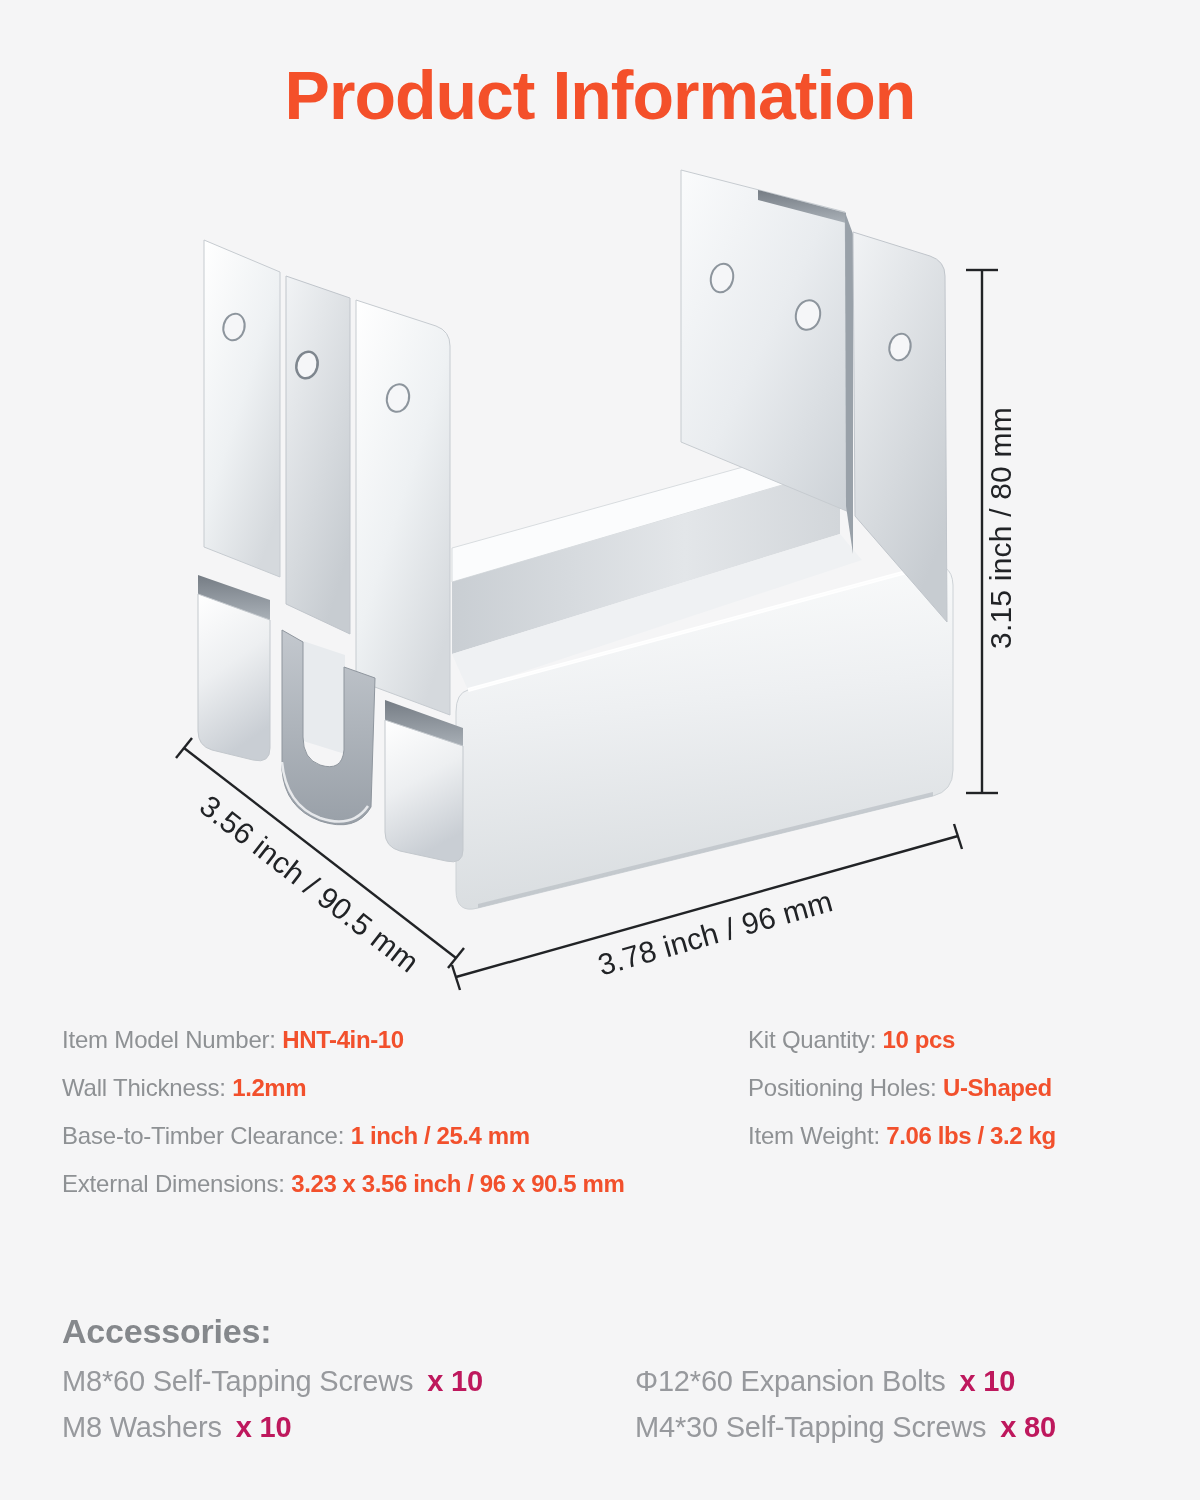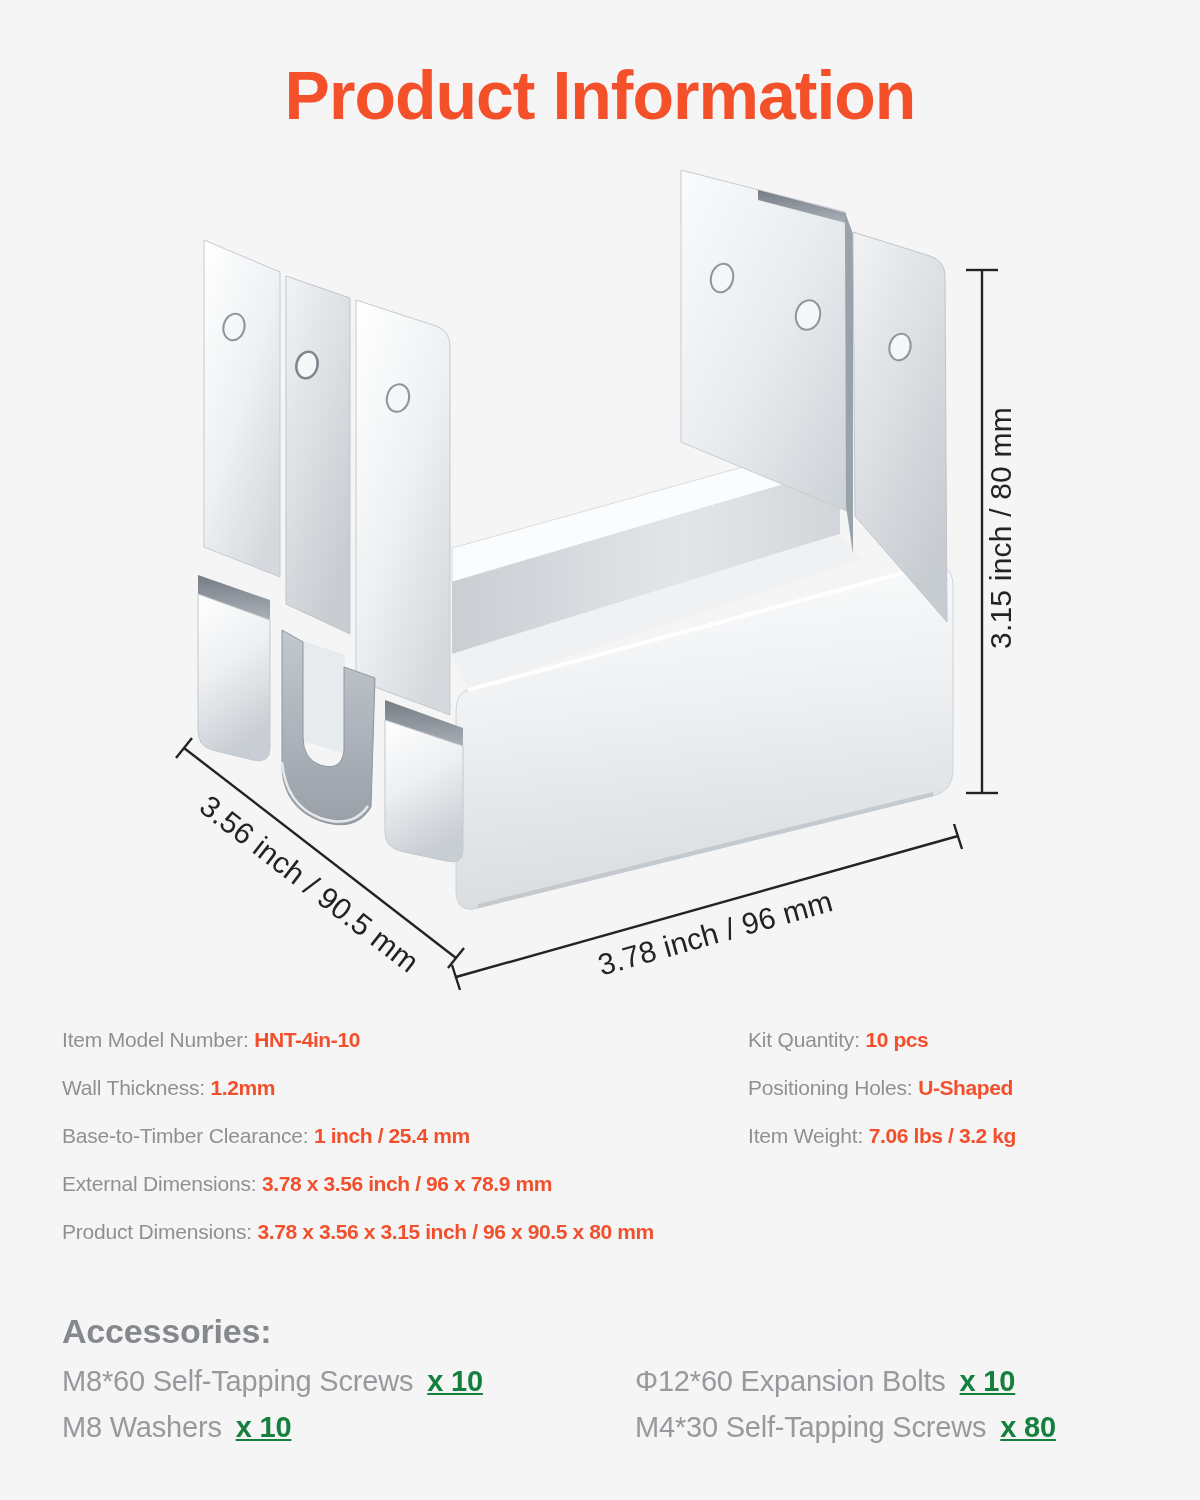--- a/index.html
+++ b/index.html
@@ -11,35 +11,35 @@
     overflow:hidden;
   }
   .page-title{
     position:absolute;left:0;right:0;top:56px;
     margin:0;text-align:center;
     font-size:68px;font-weight:800;letter-spacing:-1px;
     color:#f4502a;
   }
   .diagram-svg{position:absolute;left:0;top:150px;}
   .spec-col{position:absolute;white-space:nowrap;}
-  .spec-row{height:48px;line-height:48px;font-size:21px;letter-spacing:-0.2px;}
+  .spec-row{height:48px;line-height:48px;font-size:24px;letter-spacing:-0.2px;}
   .lbl{color:#8e9194;}
   .val{color:#f2502c;font-weight:700;letter-spacing:-0.4px;}
   .col-left{left:62px;top:1016px;}
   .col-right{left:748px;top:1016px;}
   .col-full{left:62px;top:1160px;}
   .acc-heading{
     position:absolute;left:62px;top:1312px;
     font-size:34px;font-weight:700;color:#85888c;letter-spacing:-0.2px;
   }
   .acc-col{position:absolute;top:1358px;white-space:nowrap;}
   .acc-col.left{left:62px;}
   .acc-col.right{left:635px;}
   .acc-row{height:46px;line-height:46px;font-size:29px;color:#97999d;letter-spacing:-0.2px;}
-  .acc-qty{color:#15803d;font-weight:700;margin-left:14px;text-decoration:underline;}
+  .acc-qty{color:#be185d;font-weight:700;margin-left:14px;}
   .dim-text{font-size:30px;fill:#212326;letter-spacing:0.2px;}
 </style>
 </head>
 <body>
 
 <div class="page">
 
   <h1 class="page-title">Product Information</h1>
 
   <svg class="diagram-svg" width="1200" height="860" viewBox="0 0 1200 860">
@@ -160,24 +160,21 @@
     <div class="spec-row">
       <span class="lbl">Positioning Holes: </span><span class="val">U-Shaped</span>
     </div>
     <div class="spec-row">
       <span class="lbl">Item Weight: </span><span class="val">7.06 lbs / 3.2 kg</span>
     </div>
   </div>
 
   <div class="spec-col col-full">
     <div class="spec-row">
-      <span class="lbl">External Dimensions: </span><span class="val">3.78 x 3.56 inch / 96 x 78.9 mm</span>
-    </div>
-    <div class="spec-row">
-      <span class="lbl">Product Dimensions: </span><span class="val">3.78 x 3.56 x 3.15 inch / 96 x 90.5 x 80 mm</span>
+      <span class="lbl">External Dimensions: </span><span class="val">3.23 x 3.56 inch / 96 x 90.5 mm</span>
     </div>
   </div>
 
   <div class="acc-heading">Accessories:</div>
 
   <div class="acc-col left">
     <div class="acc-row">
       <span>M8*60 Self-Tapping Screws</span><span class="acc-qty">x 10</span>
     </div>
     <div class="acc-row">

